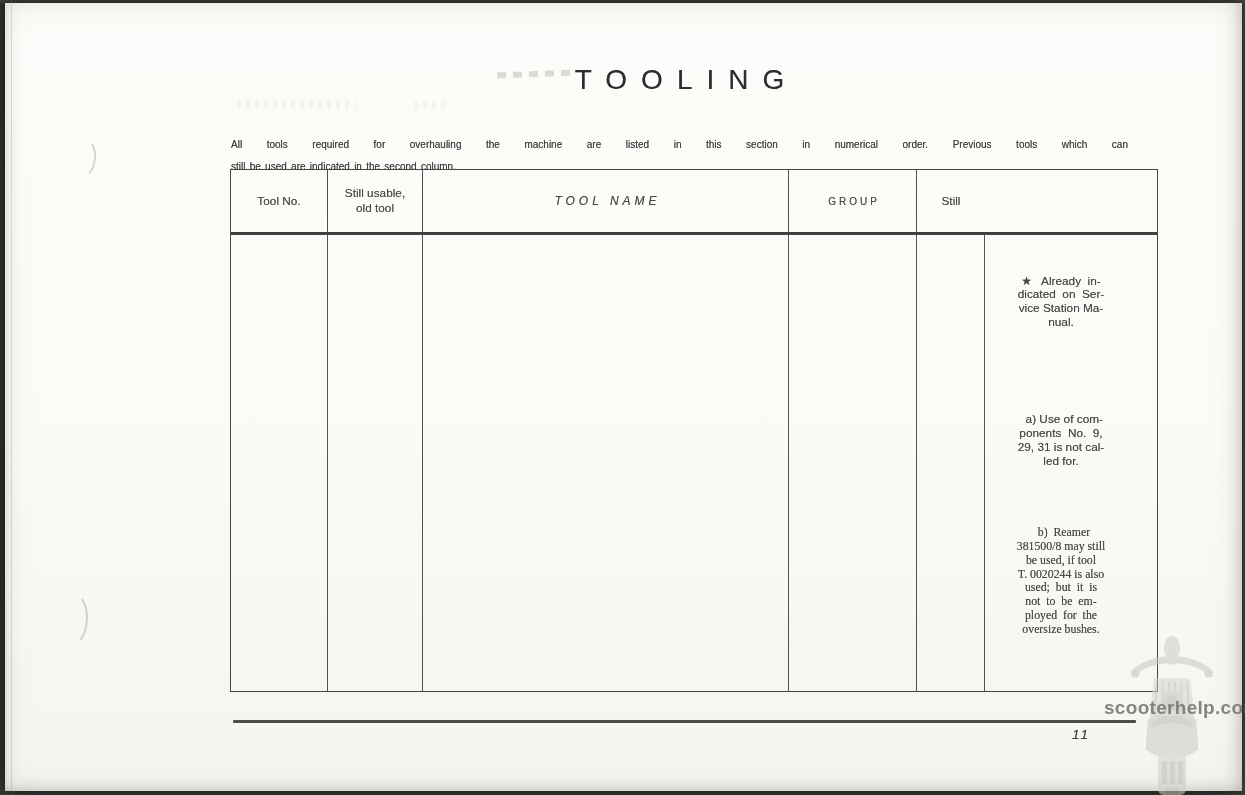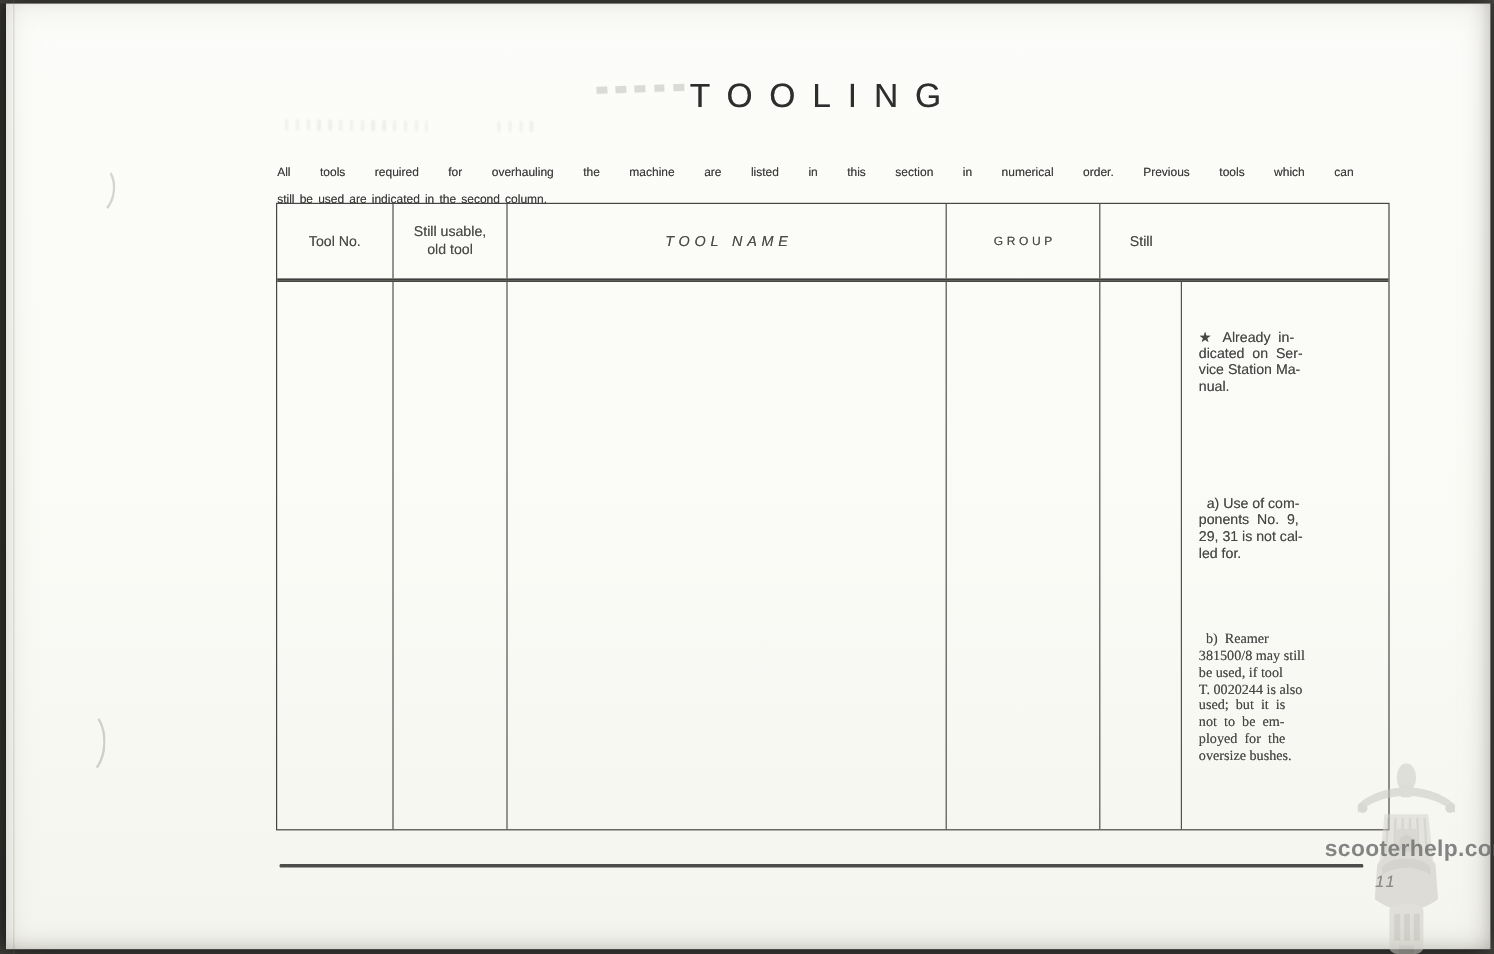--- a/index.html
+++ b/index.html
@@ -40,32 +40,32 @@
   
   .tooltable{position:absolute;left:230px;top:169px;width:928px;border:1.5px solid #454545;background:transparent;}
   .thead{display:flex;height:62px;}
   .thead .hc{display:flex;align-items:center;justify-content:center;text-align:center;
     font-size:11.8px;color:#4a4a4a;border-right:1px solid #4f4f4f;white-space:pre-line;line-height:15px;}
   .thead .hc:last-child{border-right:none;}
   .hc.sp1{letter-spacing:4px;text-indent:4px;font-size:12px;}
   .hc.sp2{letter-spacing:3px;text-indent:3px;font-size:10px;}
   .hc.sp3{letter-spacing:3.5px;text-indent:3.5px;font-size:12px;}
   .hsep{height:3px;border-top:2px solid #3f3f3f;border-bottom:1px solid #454545;}
-  .tbody{position:relative;width:897px;height:456px;}
+  .tbody{position:relative;width:897px;height:456px;text-align:center;}
   .vline{position:absolute;top:0;bottom:0;width:1px;background:#525252;}
   .rows{position:absolute;left:0;top:0;width:754px;padding-top:14px;}
   .c1{width:97px;}.c2{width:95px;}.c3{width:366px;font-style:italic;}.c4{width:128px;}.c5{width:68px;}
   .notescol{position:absolute;left:754px;top:0;width:143px;height:100%;
     padding:12px 5px 0 14px;font-size:11.8px;line-height:13.8px;color:#474747;white-space:pre-wrap;}
   .noteblock{margin:0;}
   .nb2{margin-top:56px;}
   .nb3{margin-top:30px;font-family:Liberation Serif, serif;}
   
   .rule2{position:absolute;left:233px;top:720px;width:903px;height:3px;background:#3d3d3d;opacity:.92;border-radius:1px;}
-  .pagenum{position:absolute;left:1116px;top:727px;width:48px;text-align:right;
+  .pagenum{position:absolute;left:1072px;top:727px;width:48px;text-align:left;
     font-size:13.5px;font-style:italic;letter-spacing:2px;color:#3f3f3f;}
   .watermark{position:absolute;left:1104px;top:697px;font-size:19px;font-weight:bold;
     color:#757575;opacity:.88;letter-spacing:.3px;white-space:nowrap;}
   .scooter{position:absolute;left:1131px;top:636px;width:82px;height:159px;opacity:.55;}
 </style>
 </head>
 <body>
 
 <div class="page">
 

